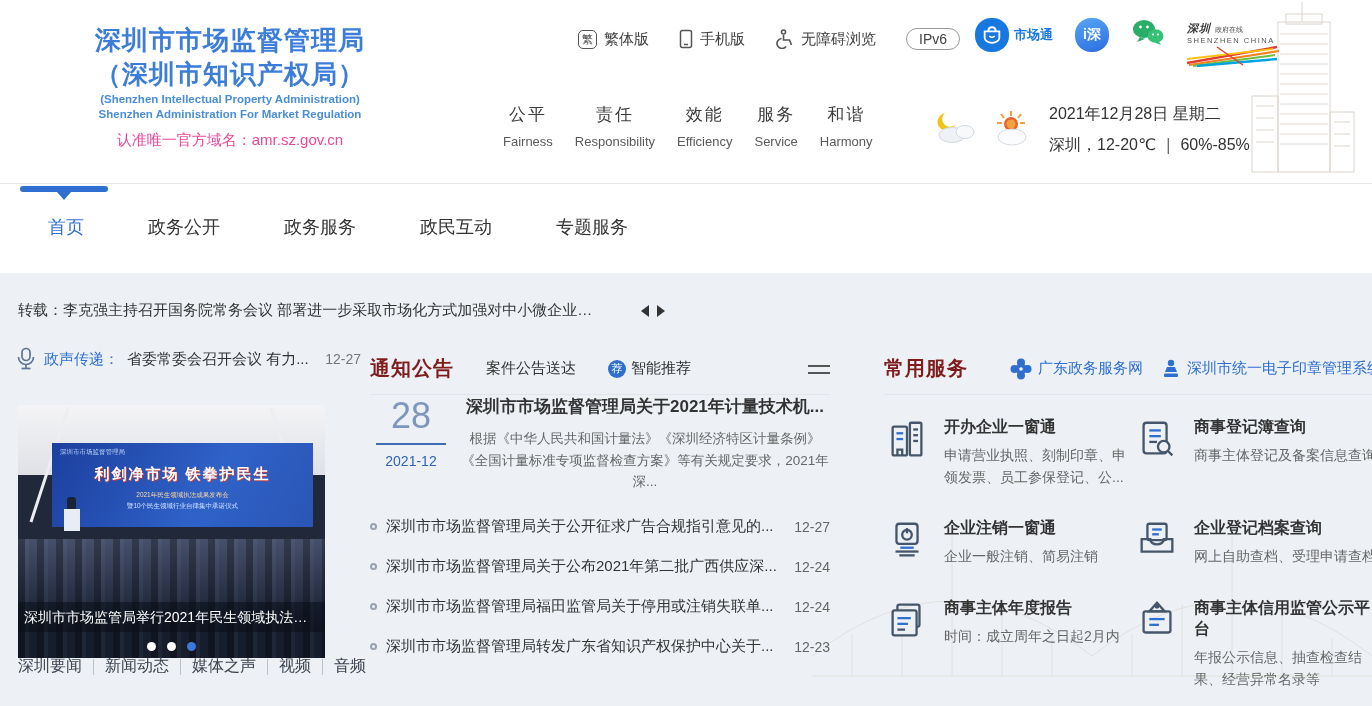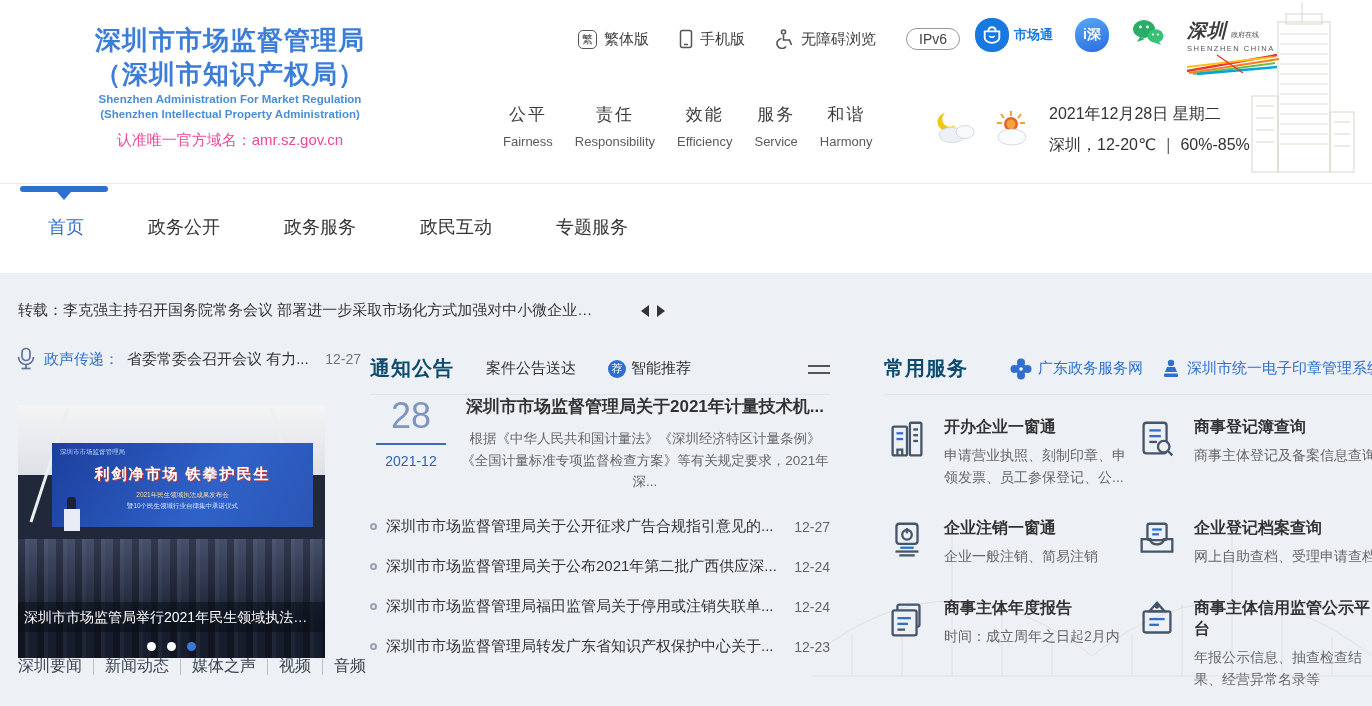--- a/index.html
+++ b/index.html
@@ -18,21 +18,21 @@
   .util a { display:flex; align-items:center; gap:7px; cursor:pointer; color:#404040; text-decoration:none; }
   .fanbox { display:inline-flex; align-items:center; justify-content:center; width:19px; height:19px; border:1.4px solid #555; border-radius:5px; font-size:11px; }
   .ipv6 { border:1px solid #999; border-radius:12px; padding:2px 12px; font-size:14px; color:#444; }
   .apps { position:absolute; left:975px; top:18px; display:flex; align-items:flex-start; gap:22px; }
   .appbtn { display:flex; align-items:center; gap:5px; cursor:pointer; }
   .appbtn .lbl { font-size:13px; font-weight:bold; color:#1779e0; }
   .sqicon { width:34px; height:34px; border-radius:16px; display:flex; align-items:center; justify-content:center; }
   .mk { background:#1779e0; }
   .isz { background:linear-gradient(160deg,#58a8f5,#2a6ce0); color:#fff; font-size:14px; font-weight:bold; }
   .govlogo { width:100px; text-align:left; cursor:pointer; }
-  .govlogo .cn { font-size:19px; font-weight:bold; font-style:italic; color:#3a3a3a; letter-spacing:1px; }
+  .govlogo .cn { font-size:11px; font-weight:bold; font-style:italic; color:#3a3a3a; letter-spacing:1px; }
   .govlogo .sub { font-size:7px; color:#444; margin-left:4px; }
   .govlogo .en { font-size:7.5px; letter-spacing:1.5px; color:#555; }
   .values { position:absolute; left:503px; top:103px; display:flex; gap:22px; text-align:center; }
   .values .v .cn { font-size:17px; color:#3c3c3c; letter-spacing:2px; }
   .values .v .en { font-size:13px; color:#5a5a5a; margin-top:8px; }
   .weather { position:absolute; left:935px; top:98px; display:flex; align-items:center; gap:14px; }
   .weather .txt { font-size:16px; color:#333; line-height:1.95; }
 
   
   .navband { position:absolute; left:0; top:183px; width:1372px; height:90px; background:#fff; border-top:1px solid #e9e9e9; }
@@ -81,21 +81,21 @@
   .dots { position:absolute; left:0; bottom:7px; width:100%; display:flex; justify-content:center; gap:11px; }
   .dot { width:9px; height:9px; border-radius:50%; background:#fff; cursor:pointer; }
   .dot.on { background:#3c78d8; }
   .newstabs { position:absolute; left:18px; top:383px; display:flex; align-items:center; font-size:16px; color:#3c4350; }
   .newstabs a { color:#3c4350; cursor:pointer; padding:0 11px; text-decoration:none; }
   .newstabs a:first-child { padding-left:0; }
   .ntsep { width:1px; height:16px; background:#b9c1cc; }
 
   
   .sect-hd { display:flex; align-items:center; }
-  .sect-hd .big { font-size:20px; font-weight:bold; color:#0c4a6e; letter-spacing:1px; }
+  .sect-hd .big { font-size:20px; font-weight:bold; color:#7f1d1d; letter-spacing:1px; }
   .sect-line { border-bottom:1px solid #e1e5ec; margin-top:12px; }
   .notices { position:absolute; left:370px; top:82px; width:460px; }
   .notices .tab { font-size:15px; color:#333; margin-left:32px; cursor:pointer; display:flex; align-items:center; gap:5px; }
   .rec-badge { width:18px; height:18px; border-radius:50%; background:#2e6fd0; color:#fff; font-size:11px; display:inline-flex; align-items:center; justify-content:center; }
   .more { margin-left:auto; cursor:pointer; padding-top:2px; }
   .more i { display:block; width:22px; height:2px; background:#555; margin:5px 0; }
   .featured { display:flex; cursor:pointer; }
   .fdate { width:82px; text-align:center; flex:none; }
   .fdate .day { font-size:36px; color:#7e96bc; font-weight:300; }
   .fdate .rule { width:70px; margin:6px auto 8px; border-bottom:2px solid #3f6db5; }
@@ -150,22 +150,22 @@
         <line x1="20" y1="142" x2="38" y2="142"></line>
       <rect x="94" y="112" width="24" height="60"></rect>
       <line x1="98" y1="122" x2="114" y2="122"></line>
         <line x1="98" y1="134" x2="114" y2="134"></line>
         <line x1="98" y1="146" x2="114" y2="146"></line>
     </svg>
 
     <div class="logo">
       <div class="t">深圳市市场监督管理局</div>
       <div class="t">（深圳市知识产权局）</div>
+      <div class="e">(Shenzhen Intellectual Property Administration)</div>
       <div class="e">Shenzhen Administration For Market Regulation</div>
-      <div class="e">(Shenzhen Intellectual Property Administration)</div>
       <div class="d">认准唯一官方域名：amr.sz.gov.cn</div>
     </div>
 
     <div class="util">
       <a>
         <span class="fanbox">繁</span>
         <span>繁体版</span>
       </a>
       <a>
         <svg width="14" height="20" viewBox="0 0 14 20" fill="none" stroke="#555" stroke-width="1.5">

